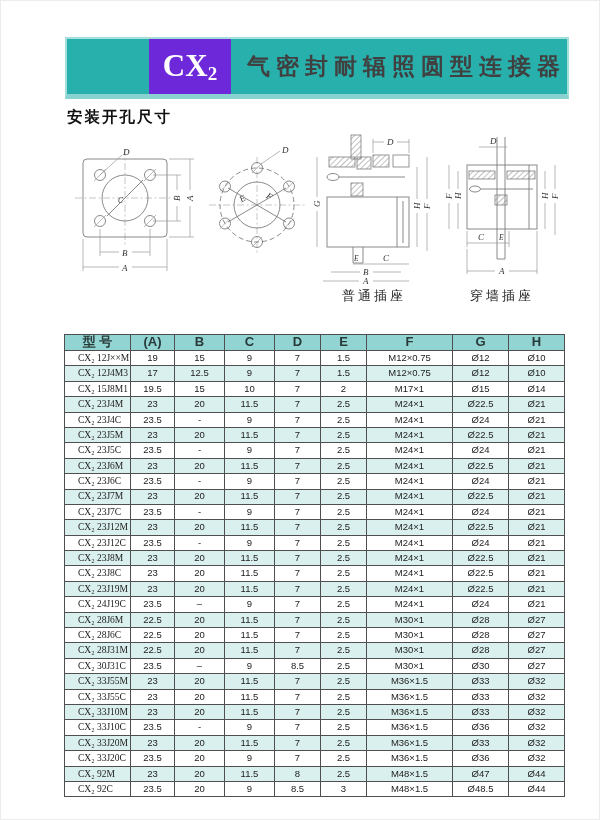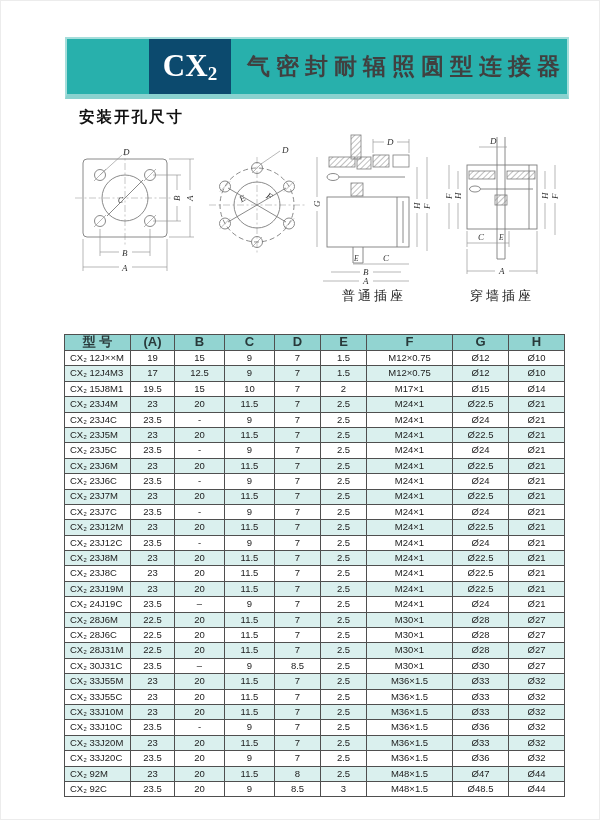--- a/index.html
+++ b/index.html
@@ -3,31 +3,31 @@
 <meta charset="utf-8">
 <style>
   html,body{margin:0;padding:0;background:#fff;}
   .page{position:relative;width:600px;height:820px;background:#ffffff;overflow:hidden;
         border:1px solid #ececec;box-sizing:border-box;
         font-family:"Liberation Sans","DejaVu Sans",sans-serif;}
   
   .banner{position:absolute;left:64px;top:36px;width:504px;height:62px;
           background:#28b0ac;border:2px solid #a5dedb;border-bottom:5px solid #8ad2cf;
           box-sizing:border-box;}
-  .brand-box{position:absolute;left:82px;top:0;bottom:0;width:82px;background:#0c4a6e;
+  .brand-box{position:absolute;left:82px;top:0;bottom:0;width:82px;background:#6d28d9;
              display:flex;align-items:center;justify-content:center;}
   .brand{color:#fff;font-family:"Liberation Serif","DejaVu Serif",serif;
          font-weight:bold;font-size:31px;line-height:1;}
   .brand sub{font-size:19px;vertical-align:-4px;}
   .banner-title{position:absolute;left:180px;right:6px;top:0;bottom:0;display:flex;
                 align-items:center;color:#404040;font-size:23px;font-weight:bold;
                 letter-spacing:6px;white-space:nowrap;}
   
   .sec-title{position:absolute;font-size:15.5px;font-weight:bold;color:#111;
-             letter-spacing:2px;margin-left:12px;}
+             letter-spacing:2px;}
   #sec1{left:66px;top:106px;}
   #sec2{left:64px;top:307px;}
   
   .fig{position:absolute;}
   .fig svg{display:block;}
   .obj{stroke:#7d7d7d;stroke-width:0.9;fill:none;}
   .objw{stroke:#7d7d7d;stroke-width:0.9;fill:#fff;}
   .dim{stroke:#9a9a9a;stroke-width:0.7;fill:none;}
   .cl{stroke:#b0b0b0;stroke-width:0.7;fill:none;stroke-dasharray:7 2.5 2 2.5;}
   .dash{stroke-dasharray:5 3;}
@@ -36,21 +36,21 @@
   .lbls{font-family:"Liberation Serif","DejaVu Serif",serif;font-style:italic;
         font-size:7.5px;fill:#333;}
   .caption{position:absolute;width:122px;text-align:center;font-size:13px;
            color:#222;letter-spacing:3px;white-space:nowrap;}
   
   .dim-table{position:absolute;left:63px;top:333px;width:501px;border-collapse:collapse;
              table-layout:fixed;font-size:9.5px;color:#222;}
   .dim-table th,.dim-table td{border:1px solid #4f4f4f;text-align:center;
              padding:0;height:14.4px;line-height:1.1;overflow:hidden;white-space:nowrap;}
   .dim-table th{background:#92d4d1;font-weight:bold;color:#28393a;font-size:13px;height:15px;}
-  .dim-table td:first-child{text-align:left;padding-left:5px;}
+  .dim-table td:first-child{text-align:left;padding-left:13px;font-family:Liberation Serif, serif;}
   .dim-table tr.alt td{background:#daf0ee;}
 </style>
 </head>
 <body>
 
 <div class="page">
 
   <div class="banner">
     <div class="brand-box">
       <span class="brand"><span>CX</span><sub>2</sub></span>

